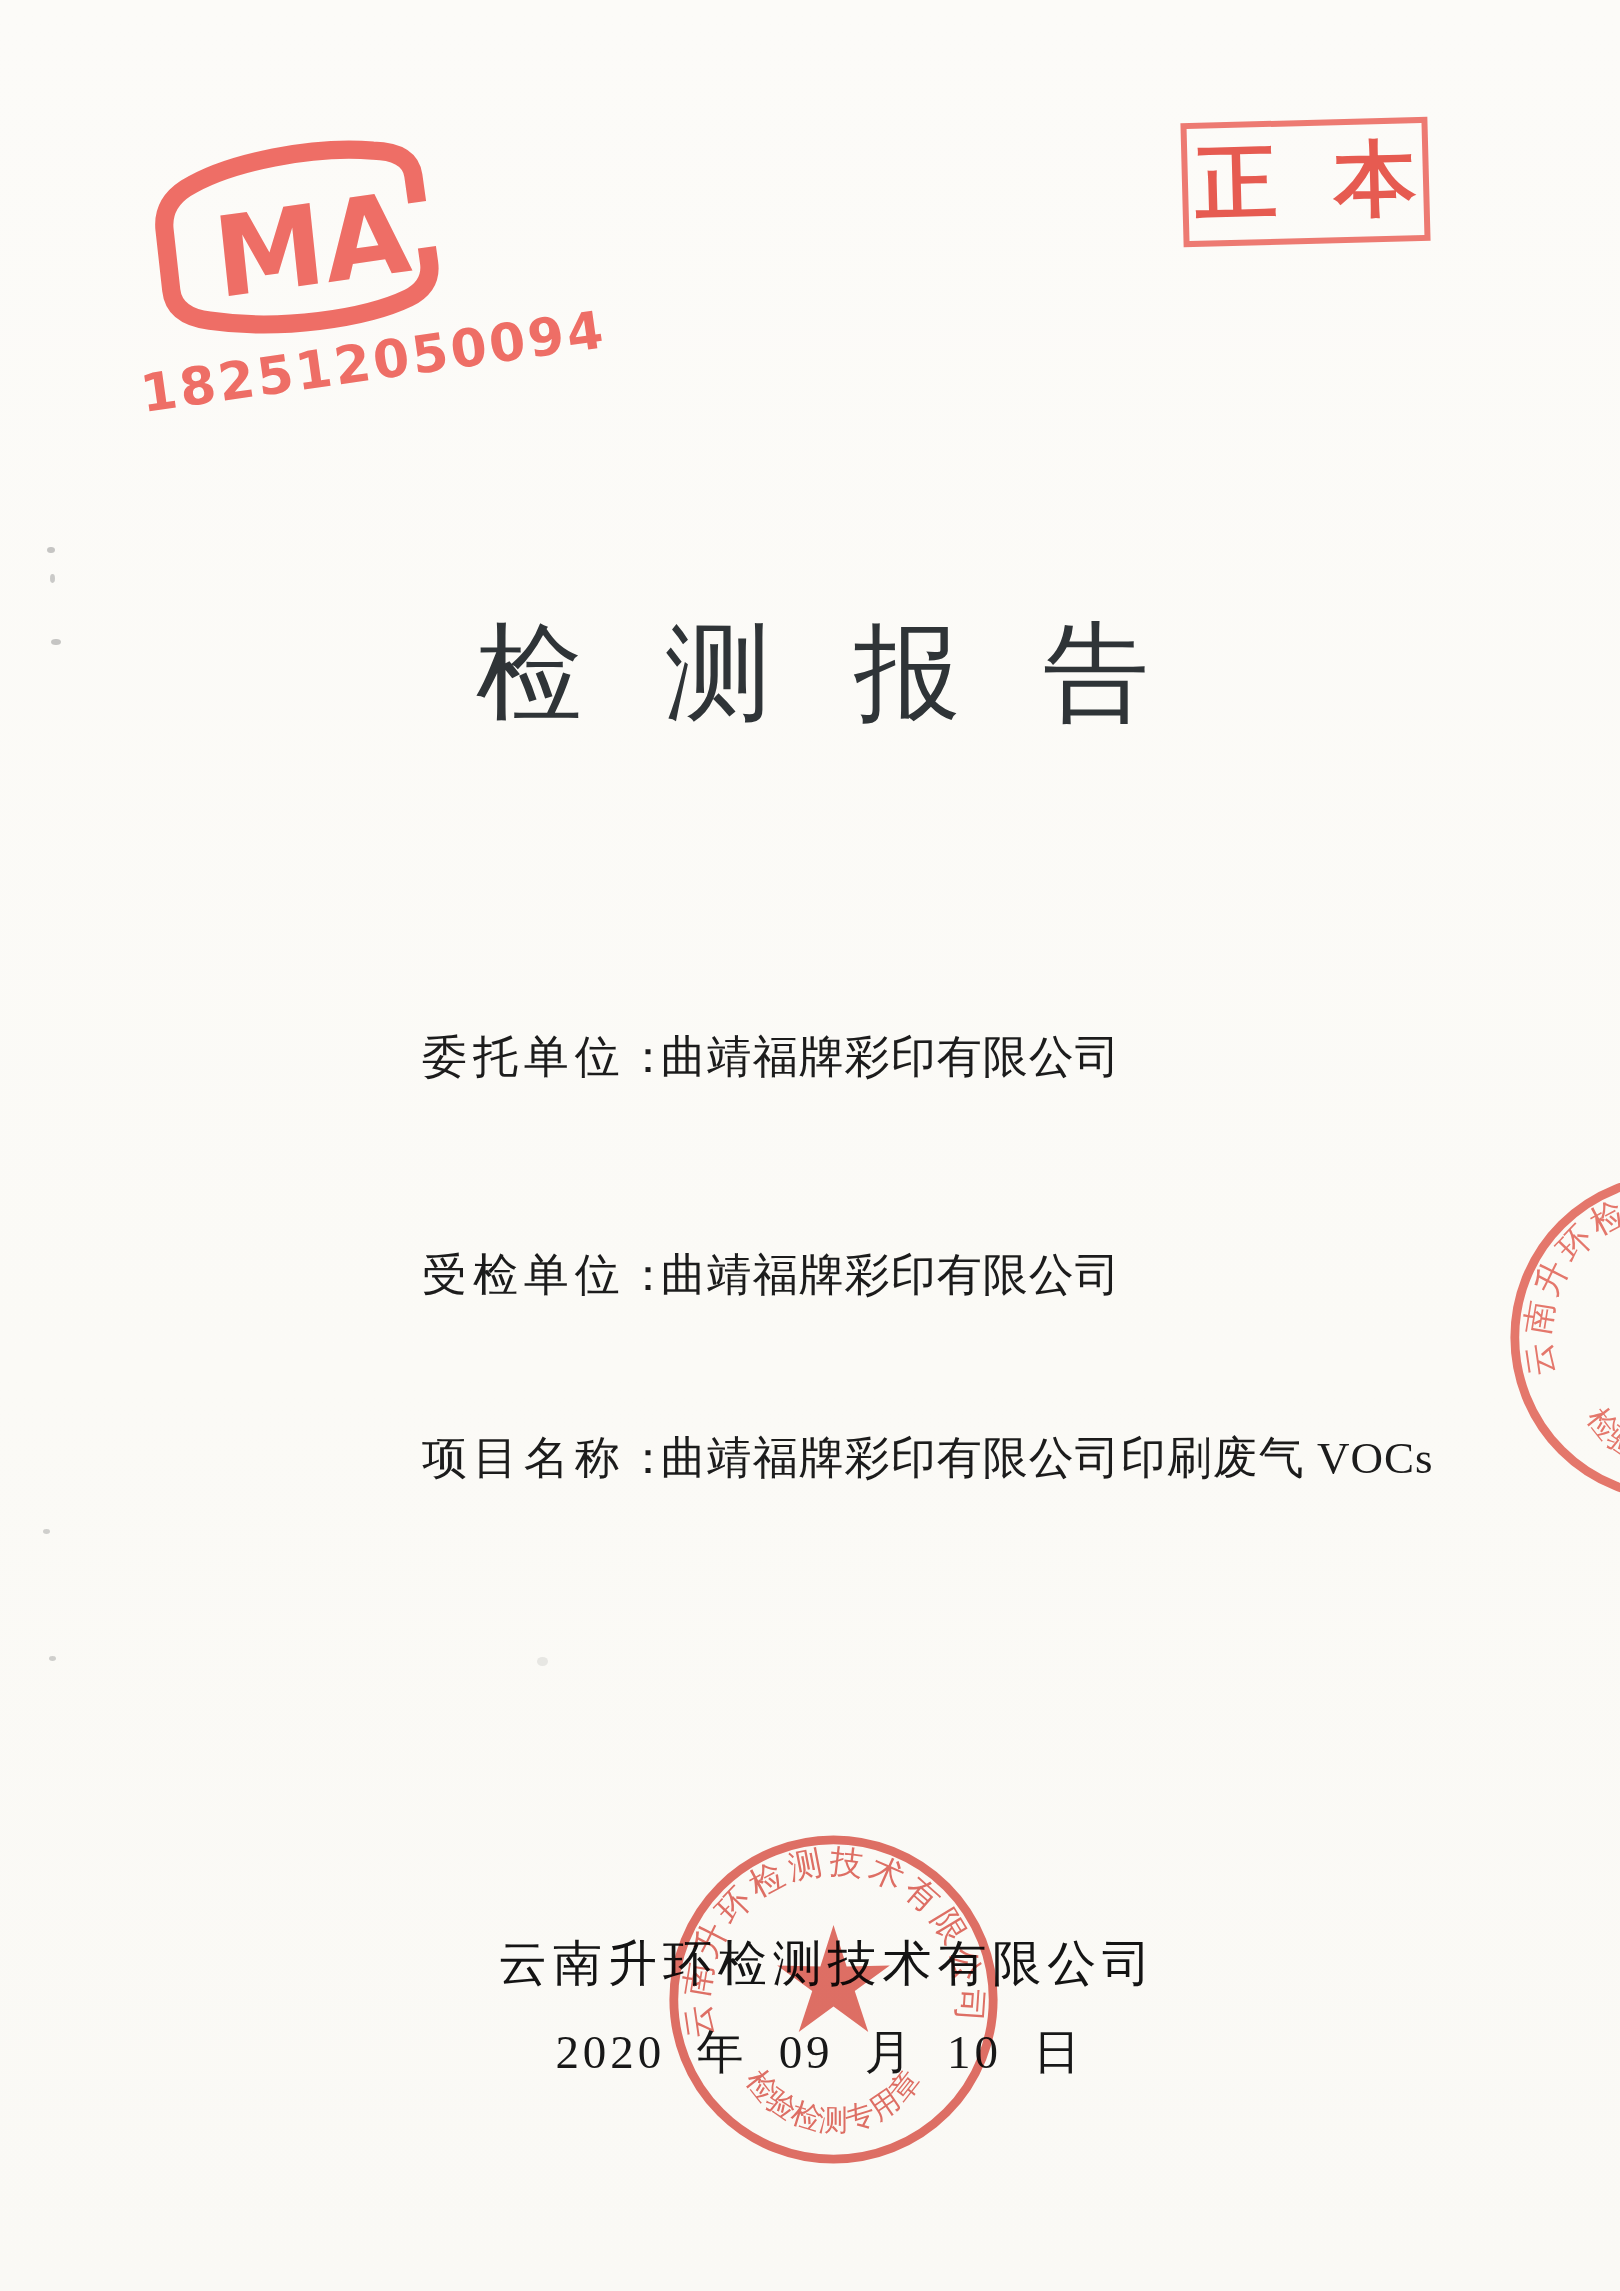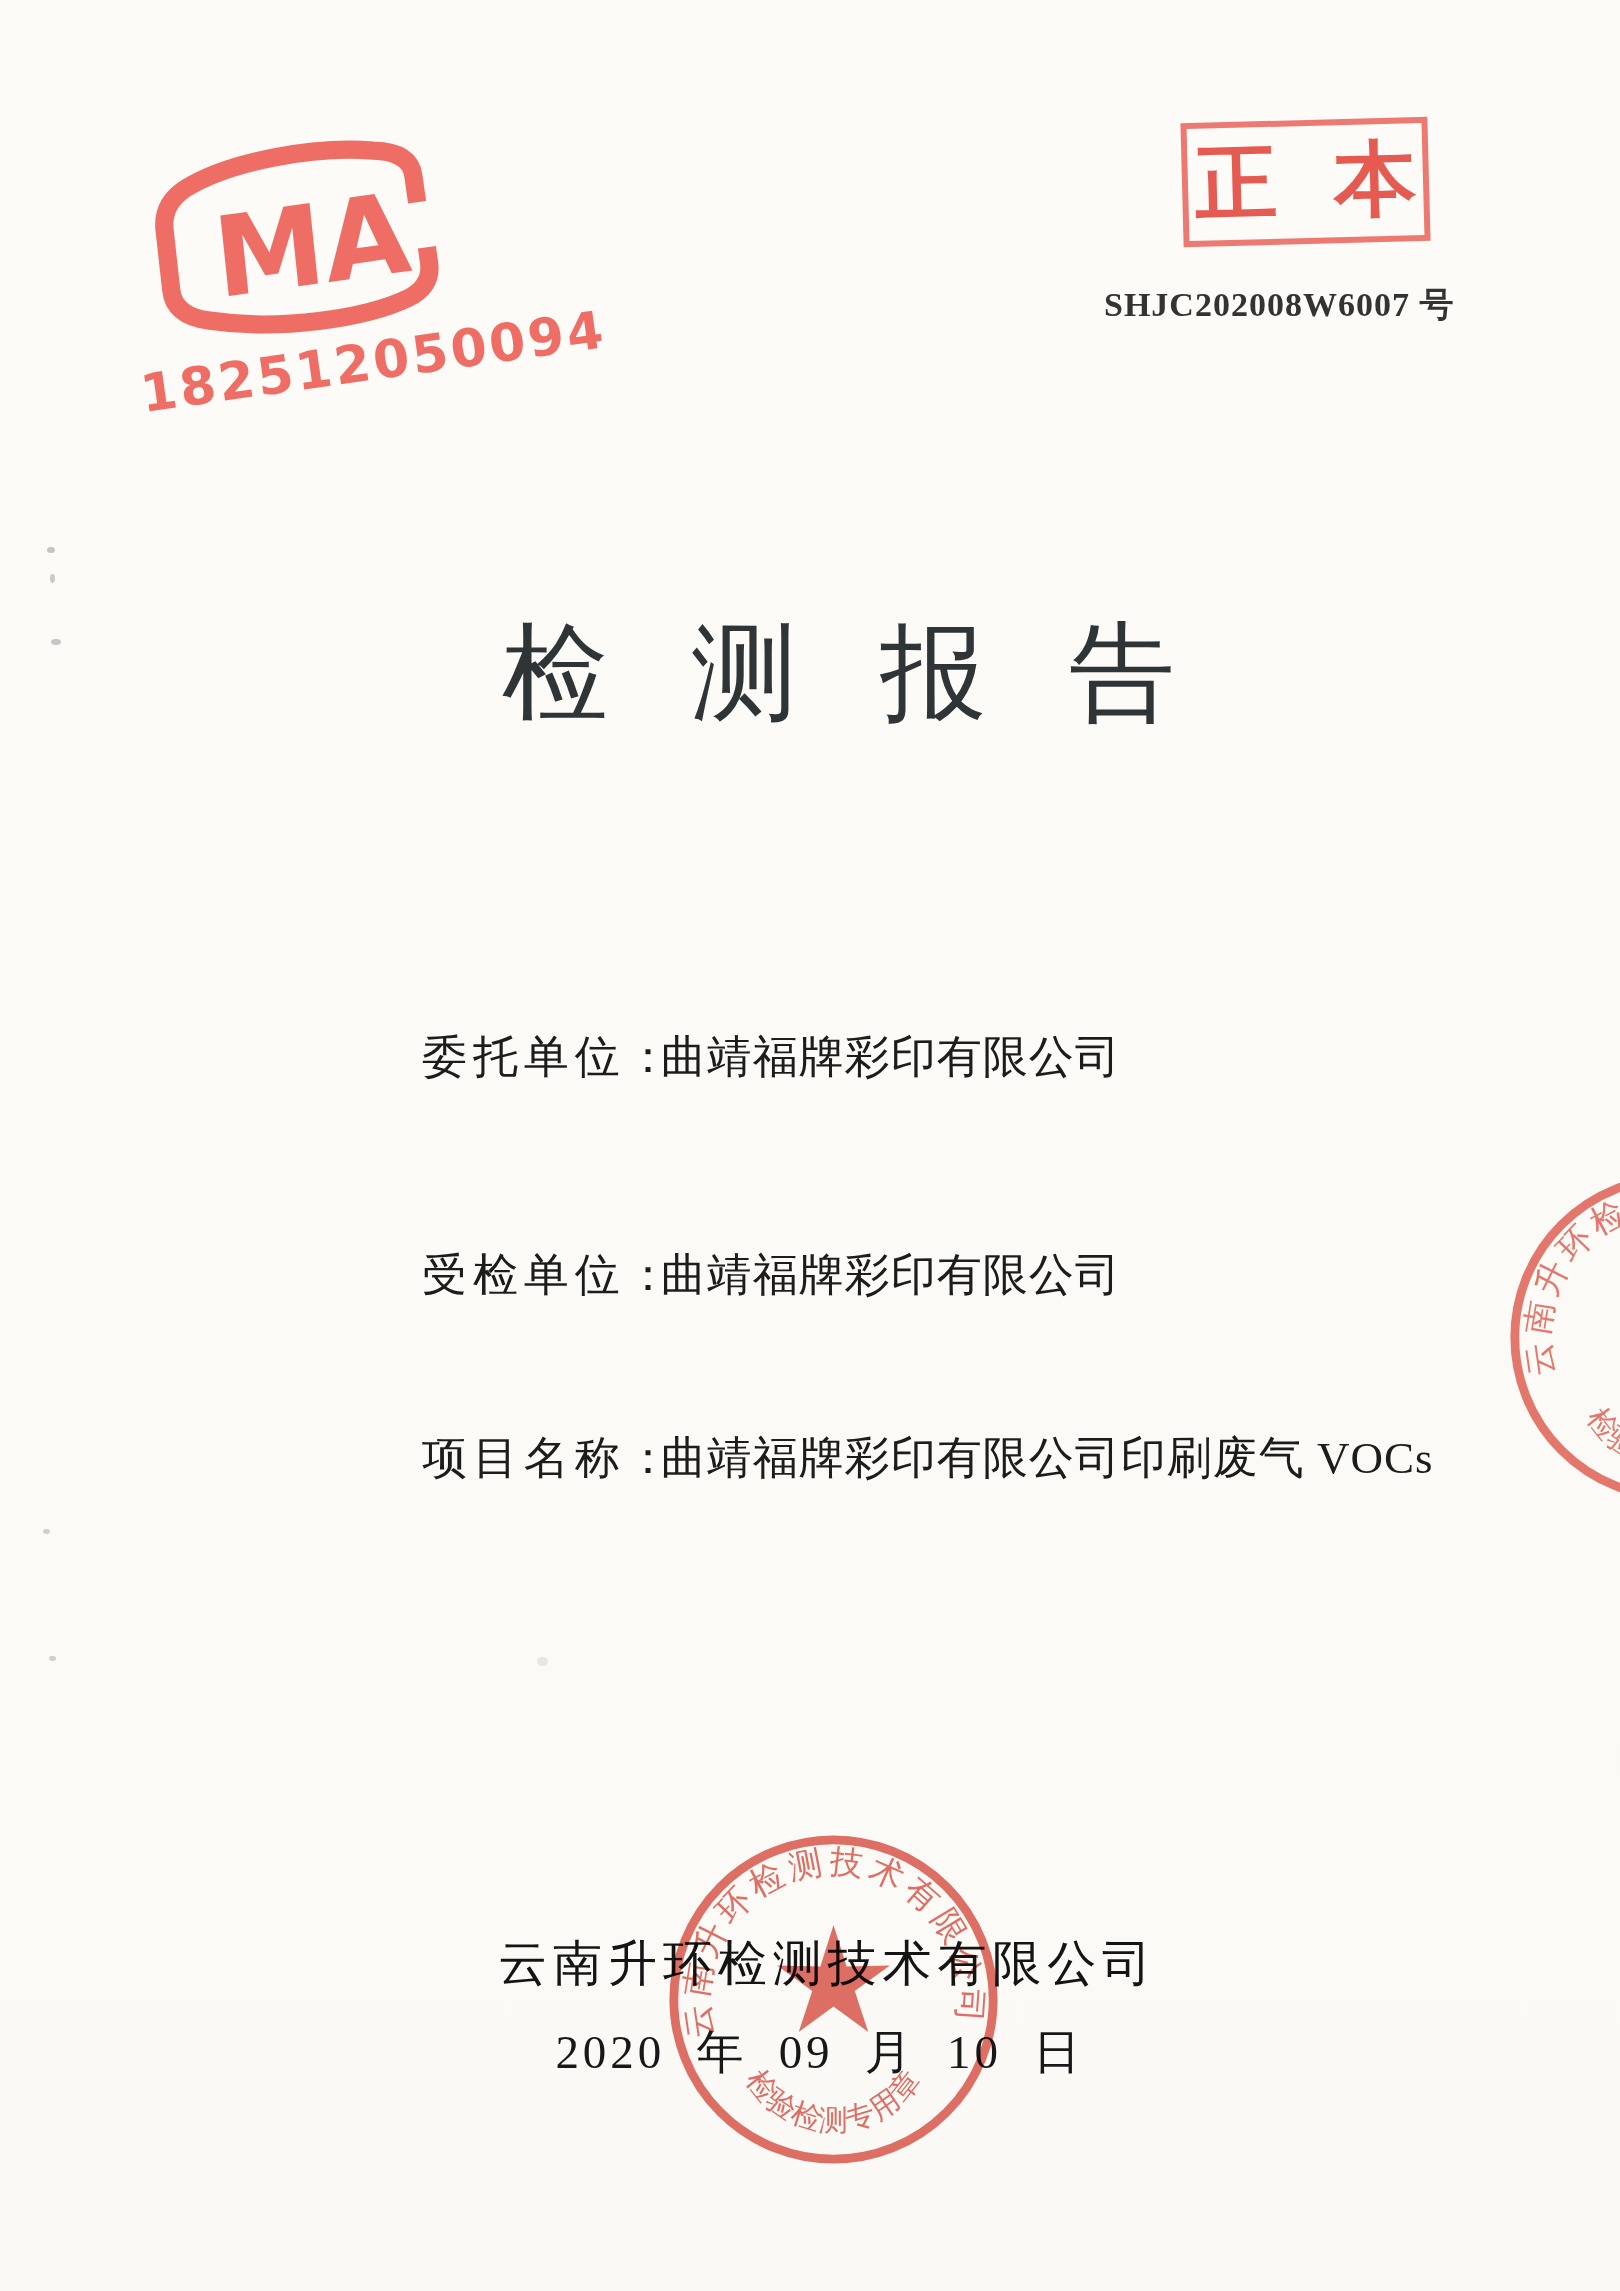--- a/index.html
+++ b/index.html
@@ -27,21 +27,21 @@
   }
   .original-stamp span{letter-spacing:57px;margin-right:-57px;white-space:nowrap;}
   
   .doc-number{
     position:absolute;left:1104px;top:282px;
     font-weight:bold;font-size:34px;color:#333;letter-spacing:1px;white-space:nowrap;
   }
   
   .title{
     position:absolute;left:476px;top:602px;
-    font-size:106px;color:#2f3437;letter-spacing:83px;white-space:nowrap;margin-left:26px;
+    font-size:106px;color:#2f3437;letter-spacing:83px;white-space:nowrap;
   }
   
   .field{position:absolute;left:422px;font-size:45px;color:#1c1c1c;white-space:nowrap;}
   .field .flabel{letter-spacing:5.9px;}
   .field .fcolon{margin-right:-9.8px;}
   .field .fvalue{letter-spacing:1px;}
   .f1{top:1027px;}
   .f2{top:1245px;}
   .f3{top:1428px;}
   .f3-line2{position:absolute;left:650px;top:1551px;font-size:45px;color:#1c1c1c;letter-spacing:2px;white-space:nowrap;}
@@ -71,21 +71,20 @@
       <path d="M 318 95 L 318 64 Q 318 36 276 29 C 210 14 110 18 56 42 Q 26 56 25 86 L 23 156 Q 22 186 62 197 C 140 220 240 220 293 203 Q 322 193 322 166 L 322 148" fill="none" stroke="#ee6e66" stroke-width="21" stroke-linejoin="round" stroke-linecap="butt"></path>
       <text x="82" y="172" font-family="'DejaVu Sans', sans-serif" font-size="128" font-weight="bold" fill="#ee6e66" transform="skewX(-2)">MA</text>
     </svg>
     <div class="cma-number">182512050094</div>
   </div>
 
   <div class="original-stamp">
     <span>正本</span>
   </div>
 
-  <div class="doc-number">SHJC202008W6007 号</div>
 
   <div class="title">检测报告</div>
 
   <div class="field f2">
     <span class="flabel">受检单位</span><span class="fcolon">：</span><span class="fvalue">曲靖福牌彩印有限公司</span>
   </div>
   <div class="field f1">
     <span class="flabel">委托单位</span><span class="fcolon">：</span><span class="fvalue">曲靖福牌彩印有限公司</span>
   </div>
   <div class="field f3">

